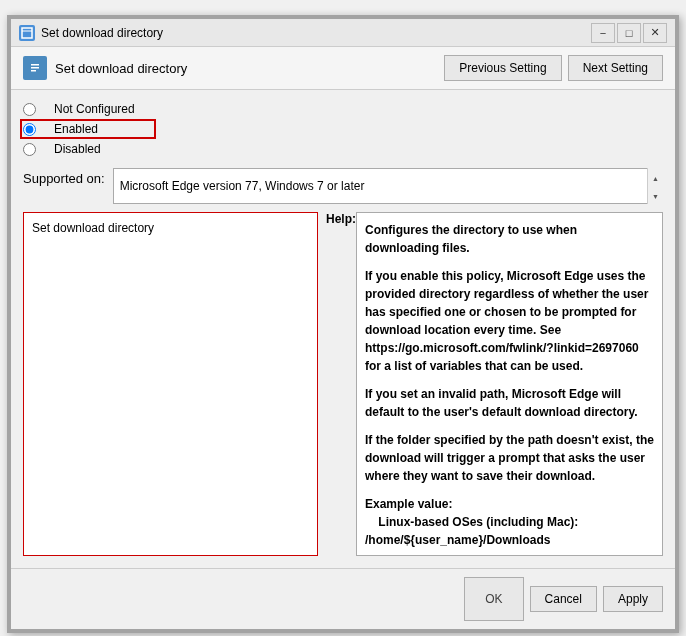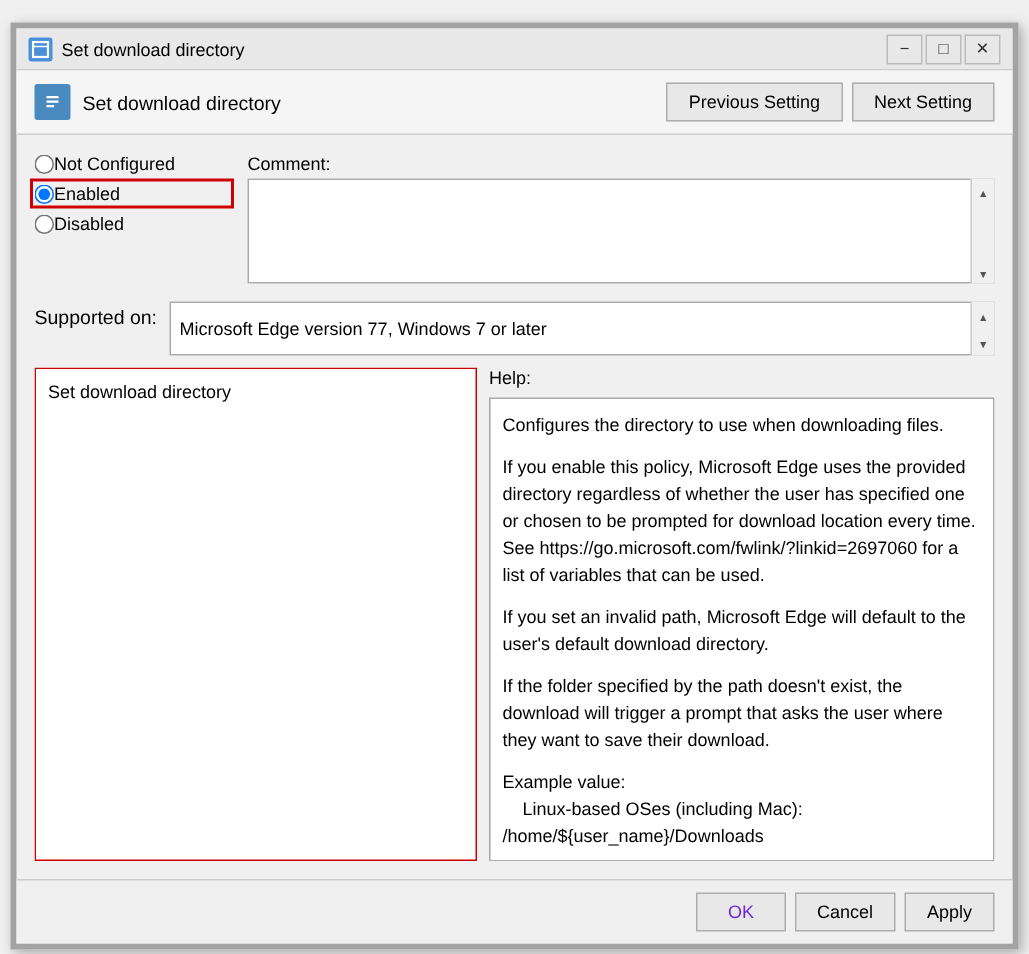--- a/index.html
+++ b/index.html
@@ -153,21 +153,21 @@
       display: flex;
       flex-direction: column;
       gap: 6px;
       width: 130px;
       flex-shrink: 0;
     }
 
     .radio-item {
       display: flex;
       align-items: center;
-      gap: 0;
+      gap: 18px;
       cursor: pointer;
     }
 
     .radio-item input[type="radio"] {
       cursor: pointer;
       margin: 0;
     }
 
     .radio-label {
       font-size: 12px;
@@ -238,22 +238,22 @@
       padding: 3px 5px;
       font-size: 12px;
       color: #000;
       width: 180px;
       outline: none;
     }
 
     .help-panel {
       flex: 1;
       display: flex;
-      flex-direction: column;
-      overflow: hidden;
+      overflow: hidden;
+      font-weight: bold;
     }
 
     .help-content {
       border: 1px solid #aaa;
       background: #fff;
       flex: 1;
       padding: 8px;
       overflow-y: auto;
       font-size: 12px;
       color: #000;
@@ -279,22 +279,22 @@
       background: #f0f0f0;
       flex-shrink: 0;
     }
 
     .btn-ok {
       padding: 4px 20px;
       background: #e8e8e8;
       border: 1px solid #adadad;
       cursor: pointer;
       font-size: 12px;
-      color: #6d28d9;
-      height: 26px;
+      color: #404040;
+      height: 44px;
       display: flex;
       align-items: center;
     }
 
     
     .help-content::-webkit-scrollbar {
       width: 16px;
     }
     .help-content::-webkit-scrollbar-track {
       background: #f0f0f0;
@@ -435,30 +435,20 @@
         <label class="radio-item enabled-highlight">
           <input type="radio" name="config" checked="" style="">
           <span class="radio-label">Enabled</span>
         </label>
         <label class="radio-item">
           <input type="radio" name="config" style="">
           <span class="radio-label">Disabled</span>
         </label>
       </div>
 
-      <div class="comment-section">
-        <span class="comment-label">Comment:</span>
-        <div class="textarea-container">
-          <textarea style=""></textarea>
-          <div class="textarea-scrollbar">
-            <div class="arrow-up"></div>
-            <div class="arrow-down"></div>
-          </div>
-        </div>
-      </div>
     </div>
 
     <div class="supported-row">
       <span class="supported-label">Supported on:</span>
       <div class="supported-field">
         <div class="supported-field-inner">
           <span>Microsoft Edge version 77, Windows 7 or later</span>
         </div>
         <div class="field-scrollbar">
           <div class="arrow-up"></div>

